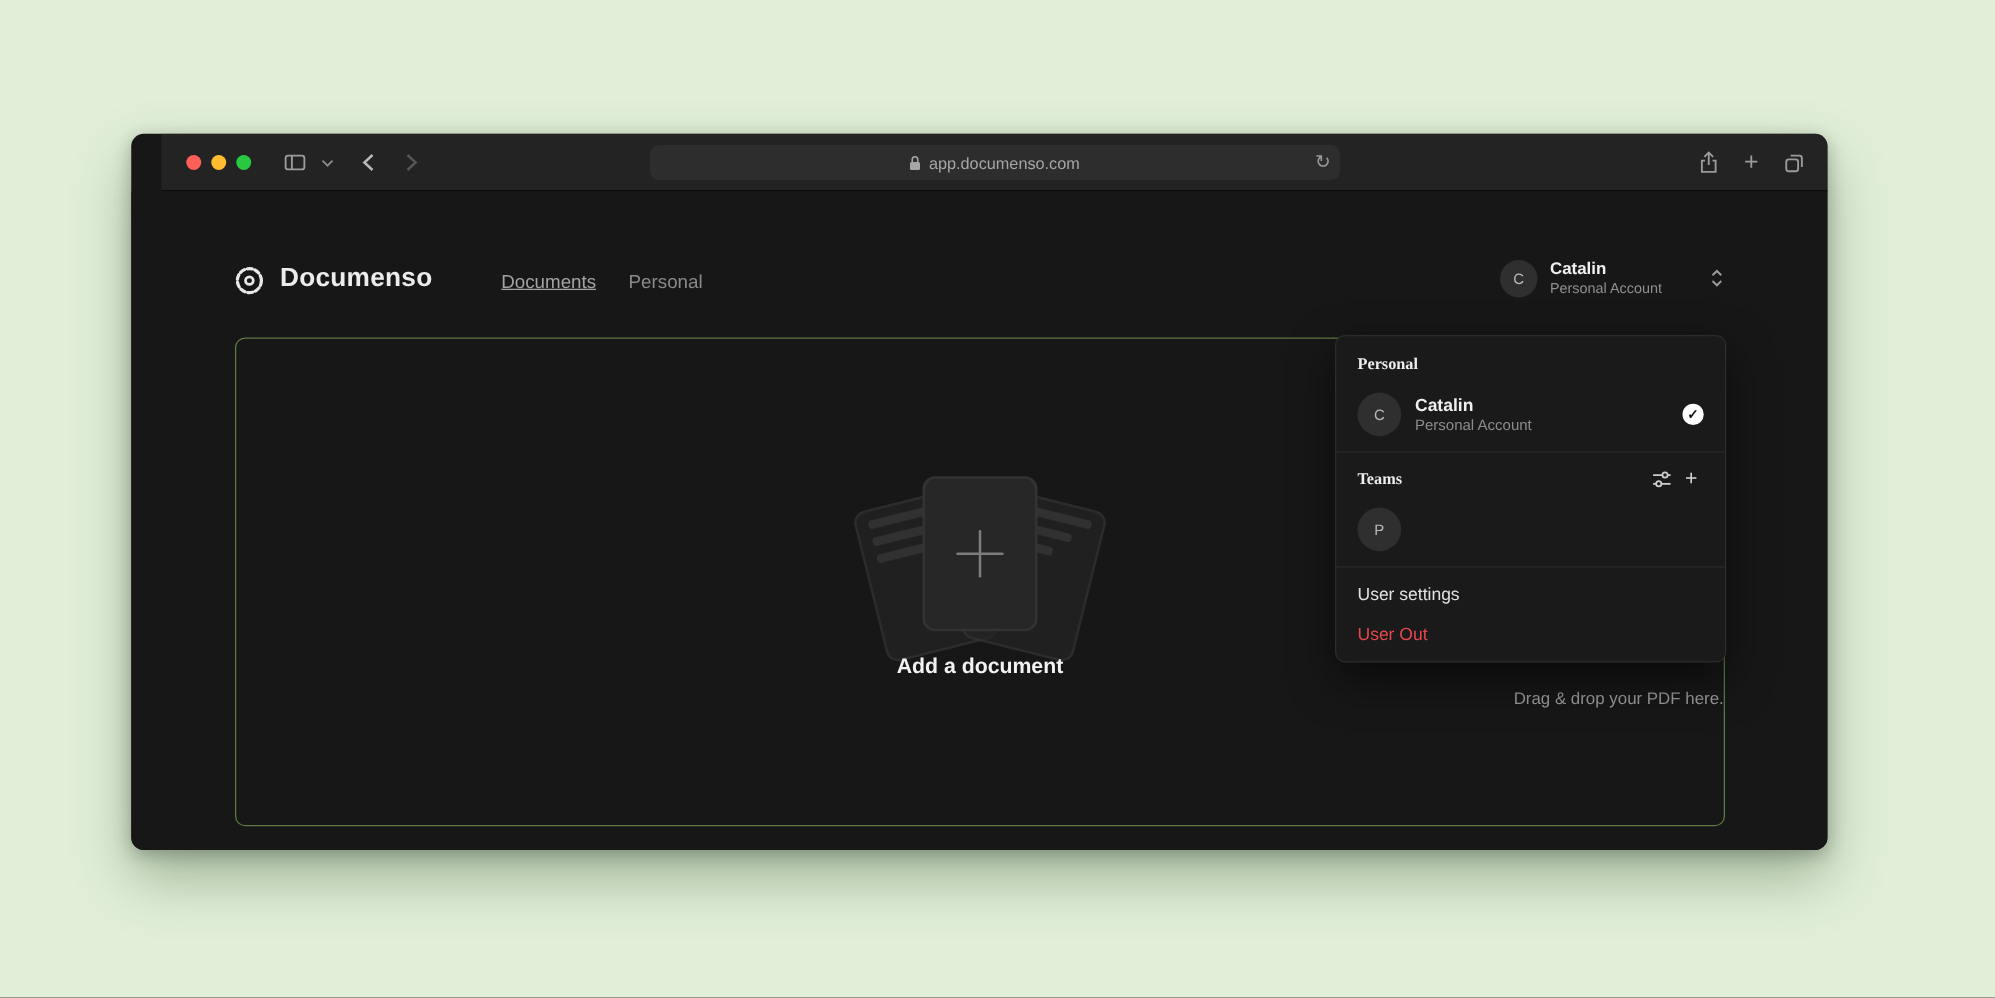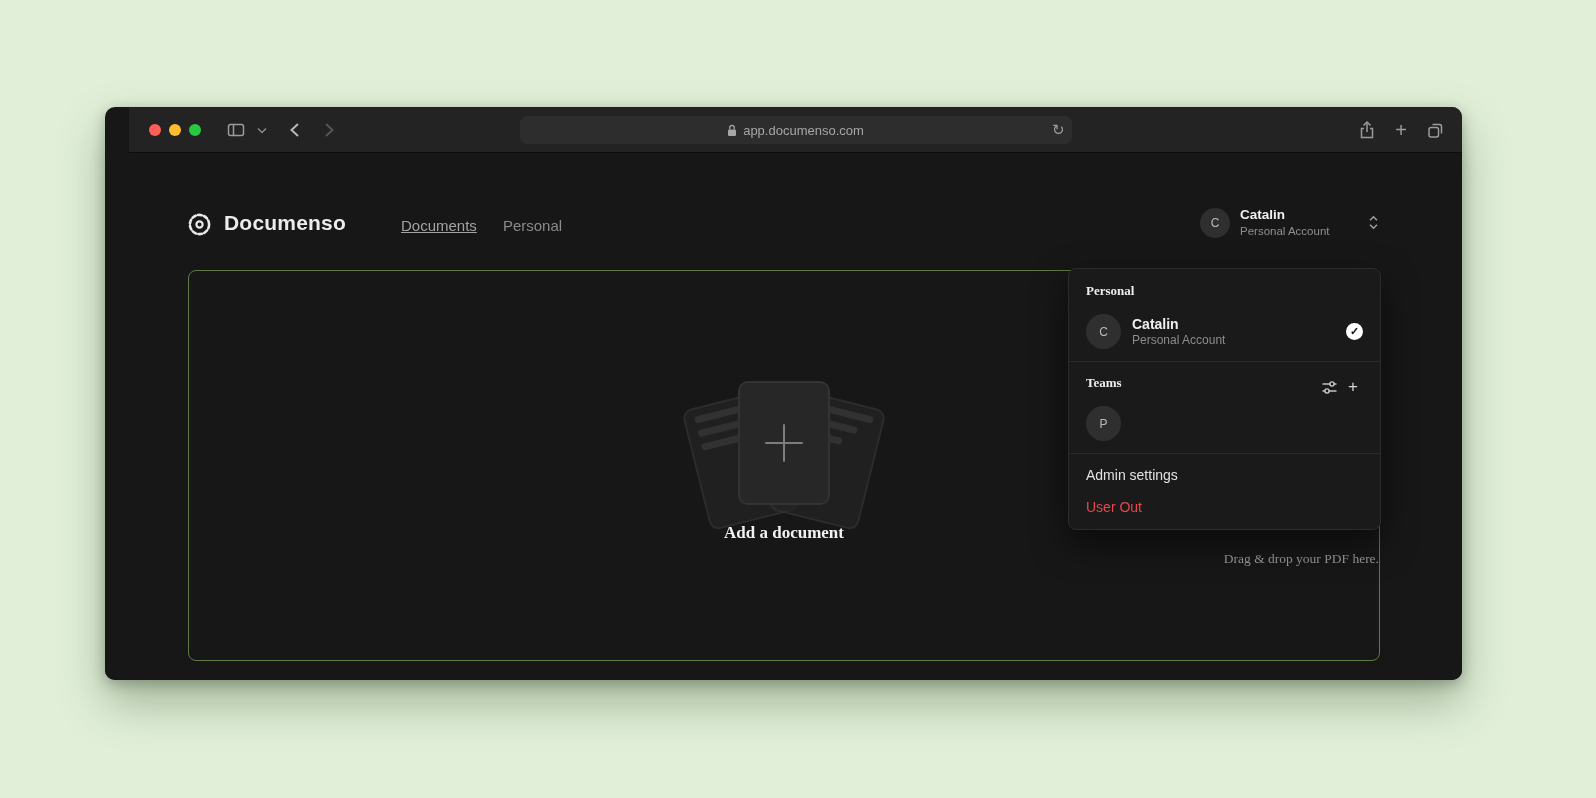--- a/index.html
+++ b/index.html
@@ -108,31 +108,31 @@
     display:flex;align-items:center;gap:11px;padding:7px 11px;border-radius:6px;cursor:pointer;
   }
   .menu .row .txt{display:flex;flex-direction:column;line-height:1.3;flex:1;}
   .menu .row .txt .nm{color:#efefef;font-size:14px;font-weight:600;}
   .menu .row .txt .sub{color:#8c8c8c;font-size:12px;}
   .menu .check{
     width:17px;height:17px;border-radius:50%;background:#fff;color:#111;
     font-size:11px;display:flex;align-items:center;justify-content:center;font-weight:700;flex:0 0 auto;
   }
   .menu .divider{height:1px;background:#2a2a2a;margin:5px -6px;}
-  .teams-head{display:flex;align-items:flex-end;padding-right:9px;}
+  .teams-head{display:flex;align-items:center;padding-right:9px;}
   .teams-head .section-label{flex:1;}
   .icon-btn{background:transparent;border:0;color:#cfcfcf;cursor:pointer;display:flex;align-items:center;justify-content:center;width:24px;height:24px;}
   .icon-btn.plus{font-size:17px;font-weight:400;color:#d6d6d6;}
   .menu .simple{color:#e2e2e2;font-size:14px;padding:8px 11px;border-radius:6px;cursor:pointer;}
   .menu .simple.danger{color:var(--signout);}
 
   
   .dropzone{
     position:absolute;left:83px;top:117px;width:1192px;height:391px;
-    border:1px solid var(--dropzone_border);border-radius:8px;font-family:Liberation Serif, serif;
+    border:1px solid var(--dropzone_border);border-radius:8px;
   }
   .illus{position:absolute;left:50%;top:96px;transform:translateX(-50%);width:220px;height:160px;}
   .card{
     position:absolute;width:92px;height:124px;border-radius:10px;
     background:#242424;border:2px solid #333;top:14px;left:64px;
   }
   .card .stripe{height:7px;border-radius:3px;background:#3a3a3a;margin:7px 9px 0 9px;}
   .card .stripe.s2{margin-right:22px;}
   .card .stripe.s3{margin-right:34px;}
   .card.left{transform:rotate(-14deg) translate(-46px,6px);opacity:.75;}
@@ -279,19 +279,19 @@
           </button>
           <button class="icon-btn plus">+</button>
         </div>
 
         <div class="row">
           <span class="avatar md">P</span>
         </div>
 
         <div class="divider"></div>
 
-        <div class="simple">Admin settings</div>
+        <div class="simple">User settings</div>
         <div class="simple danger">User Out</div>
       </div>
 
     </div>
   </div>
 </div>
 
 </body></html>

